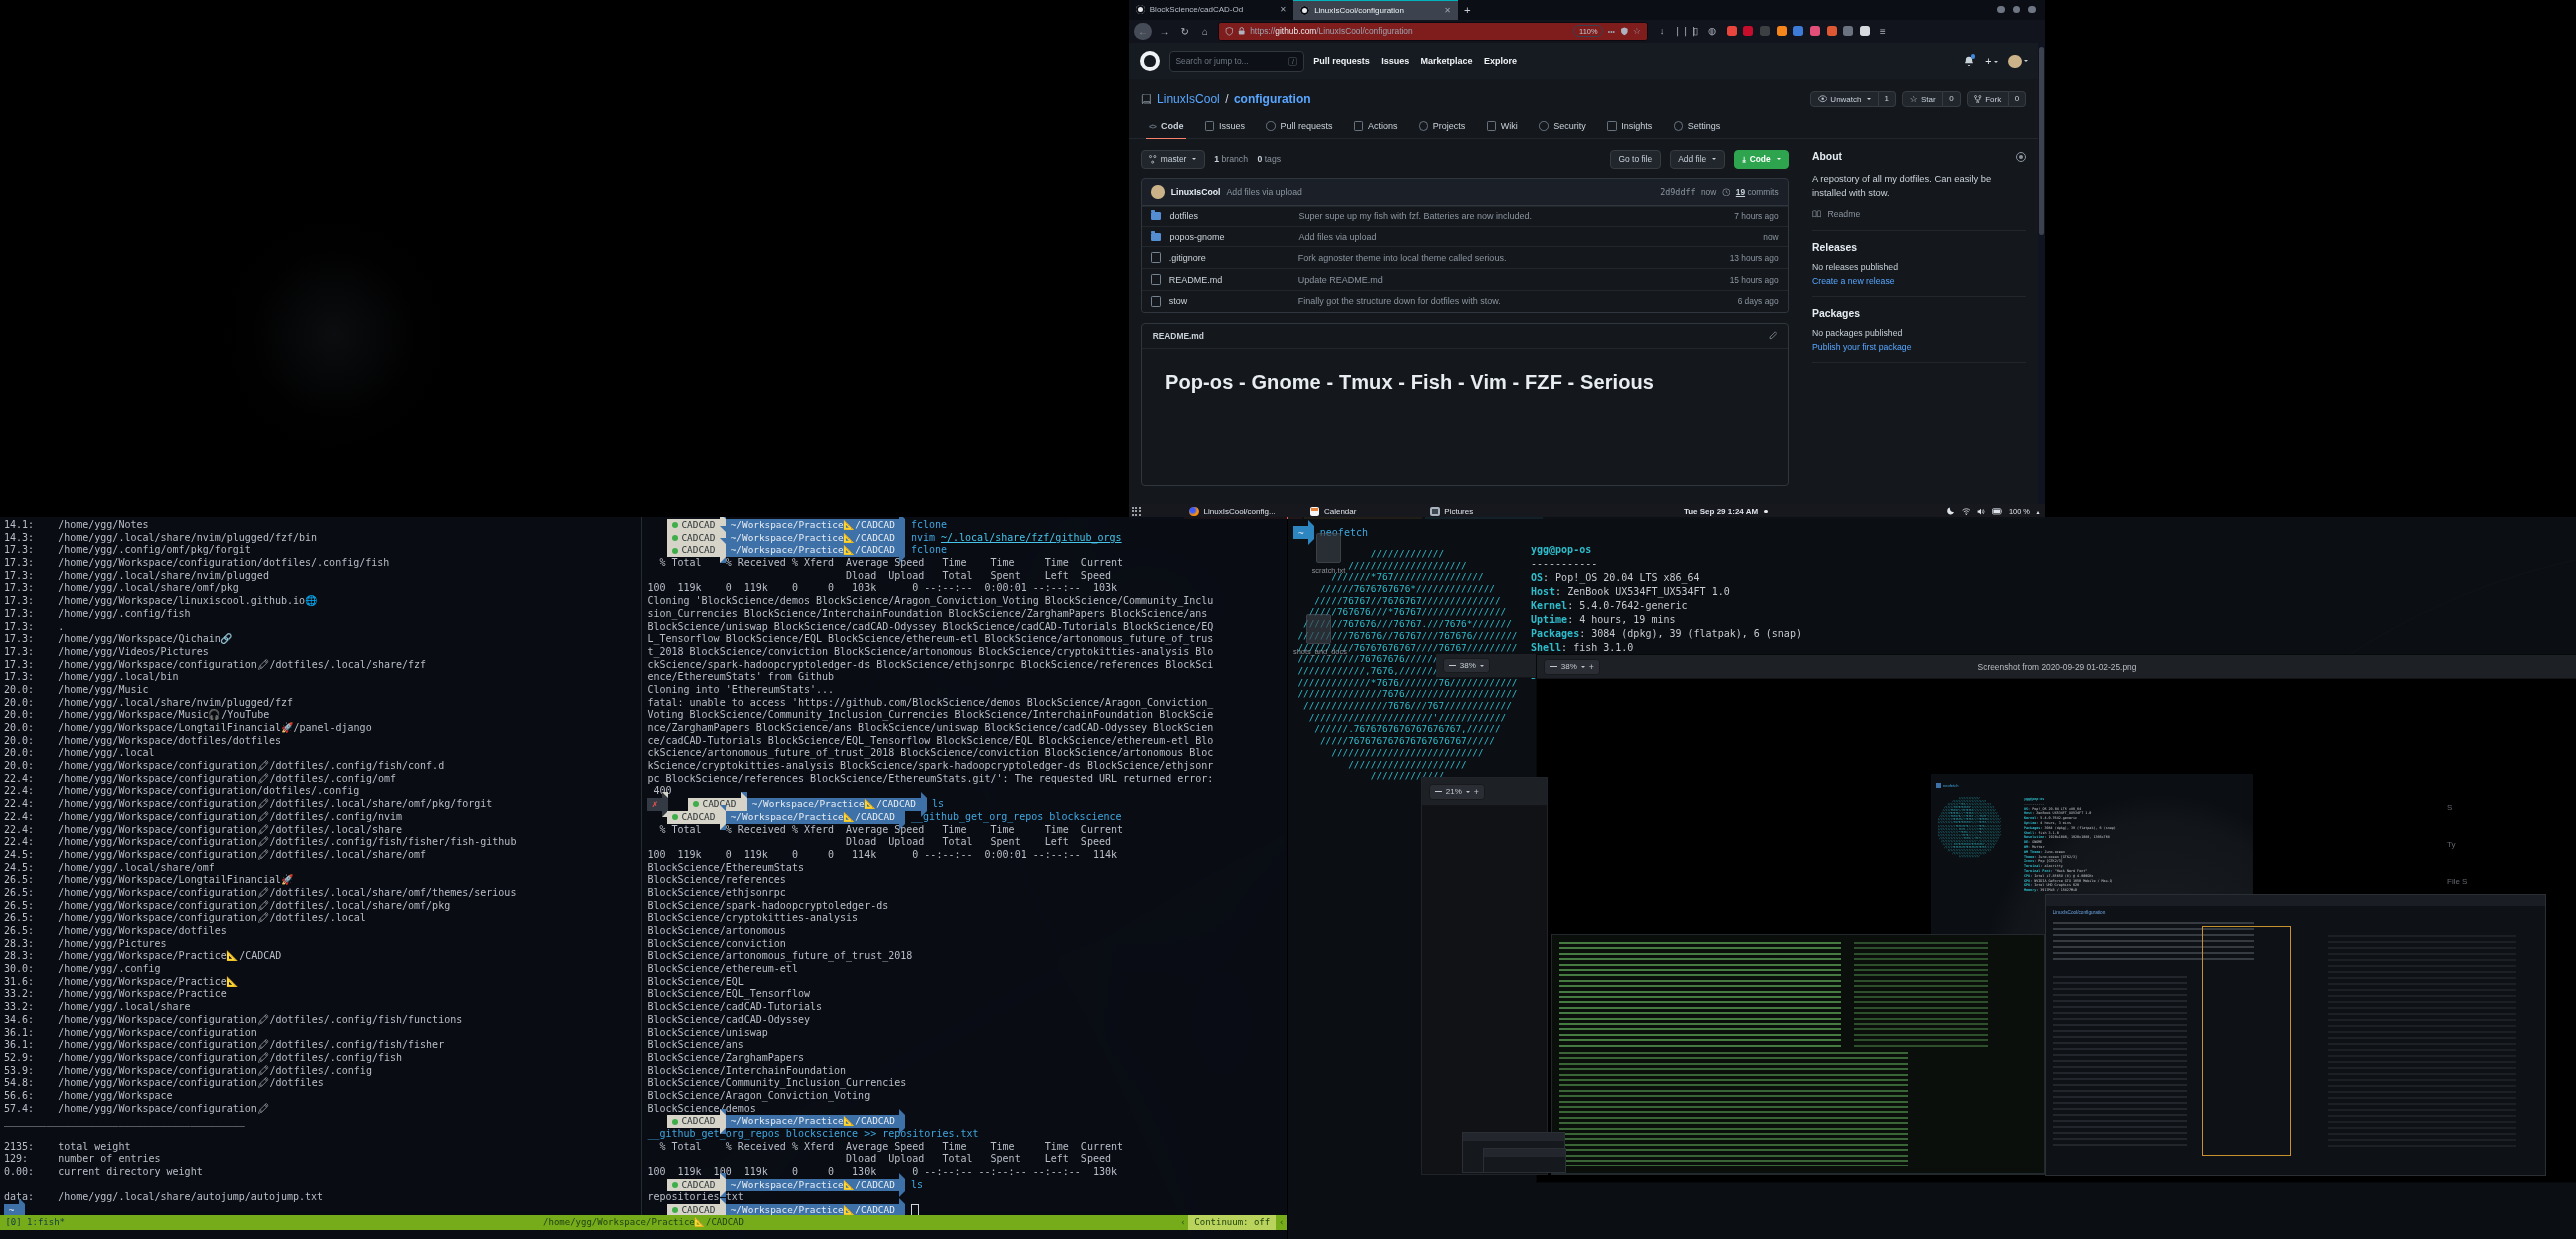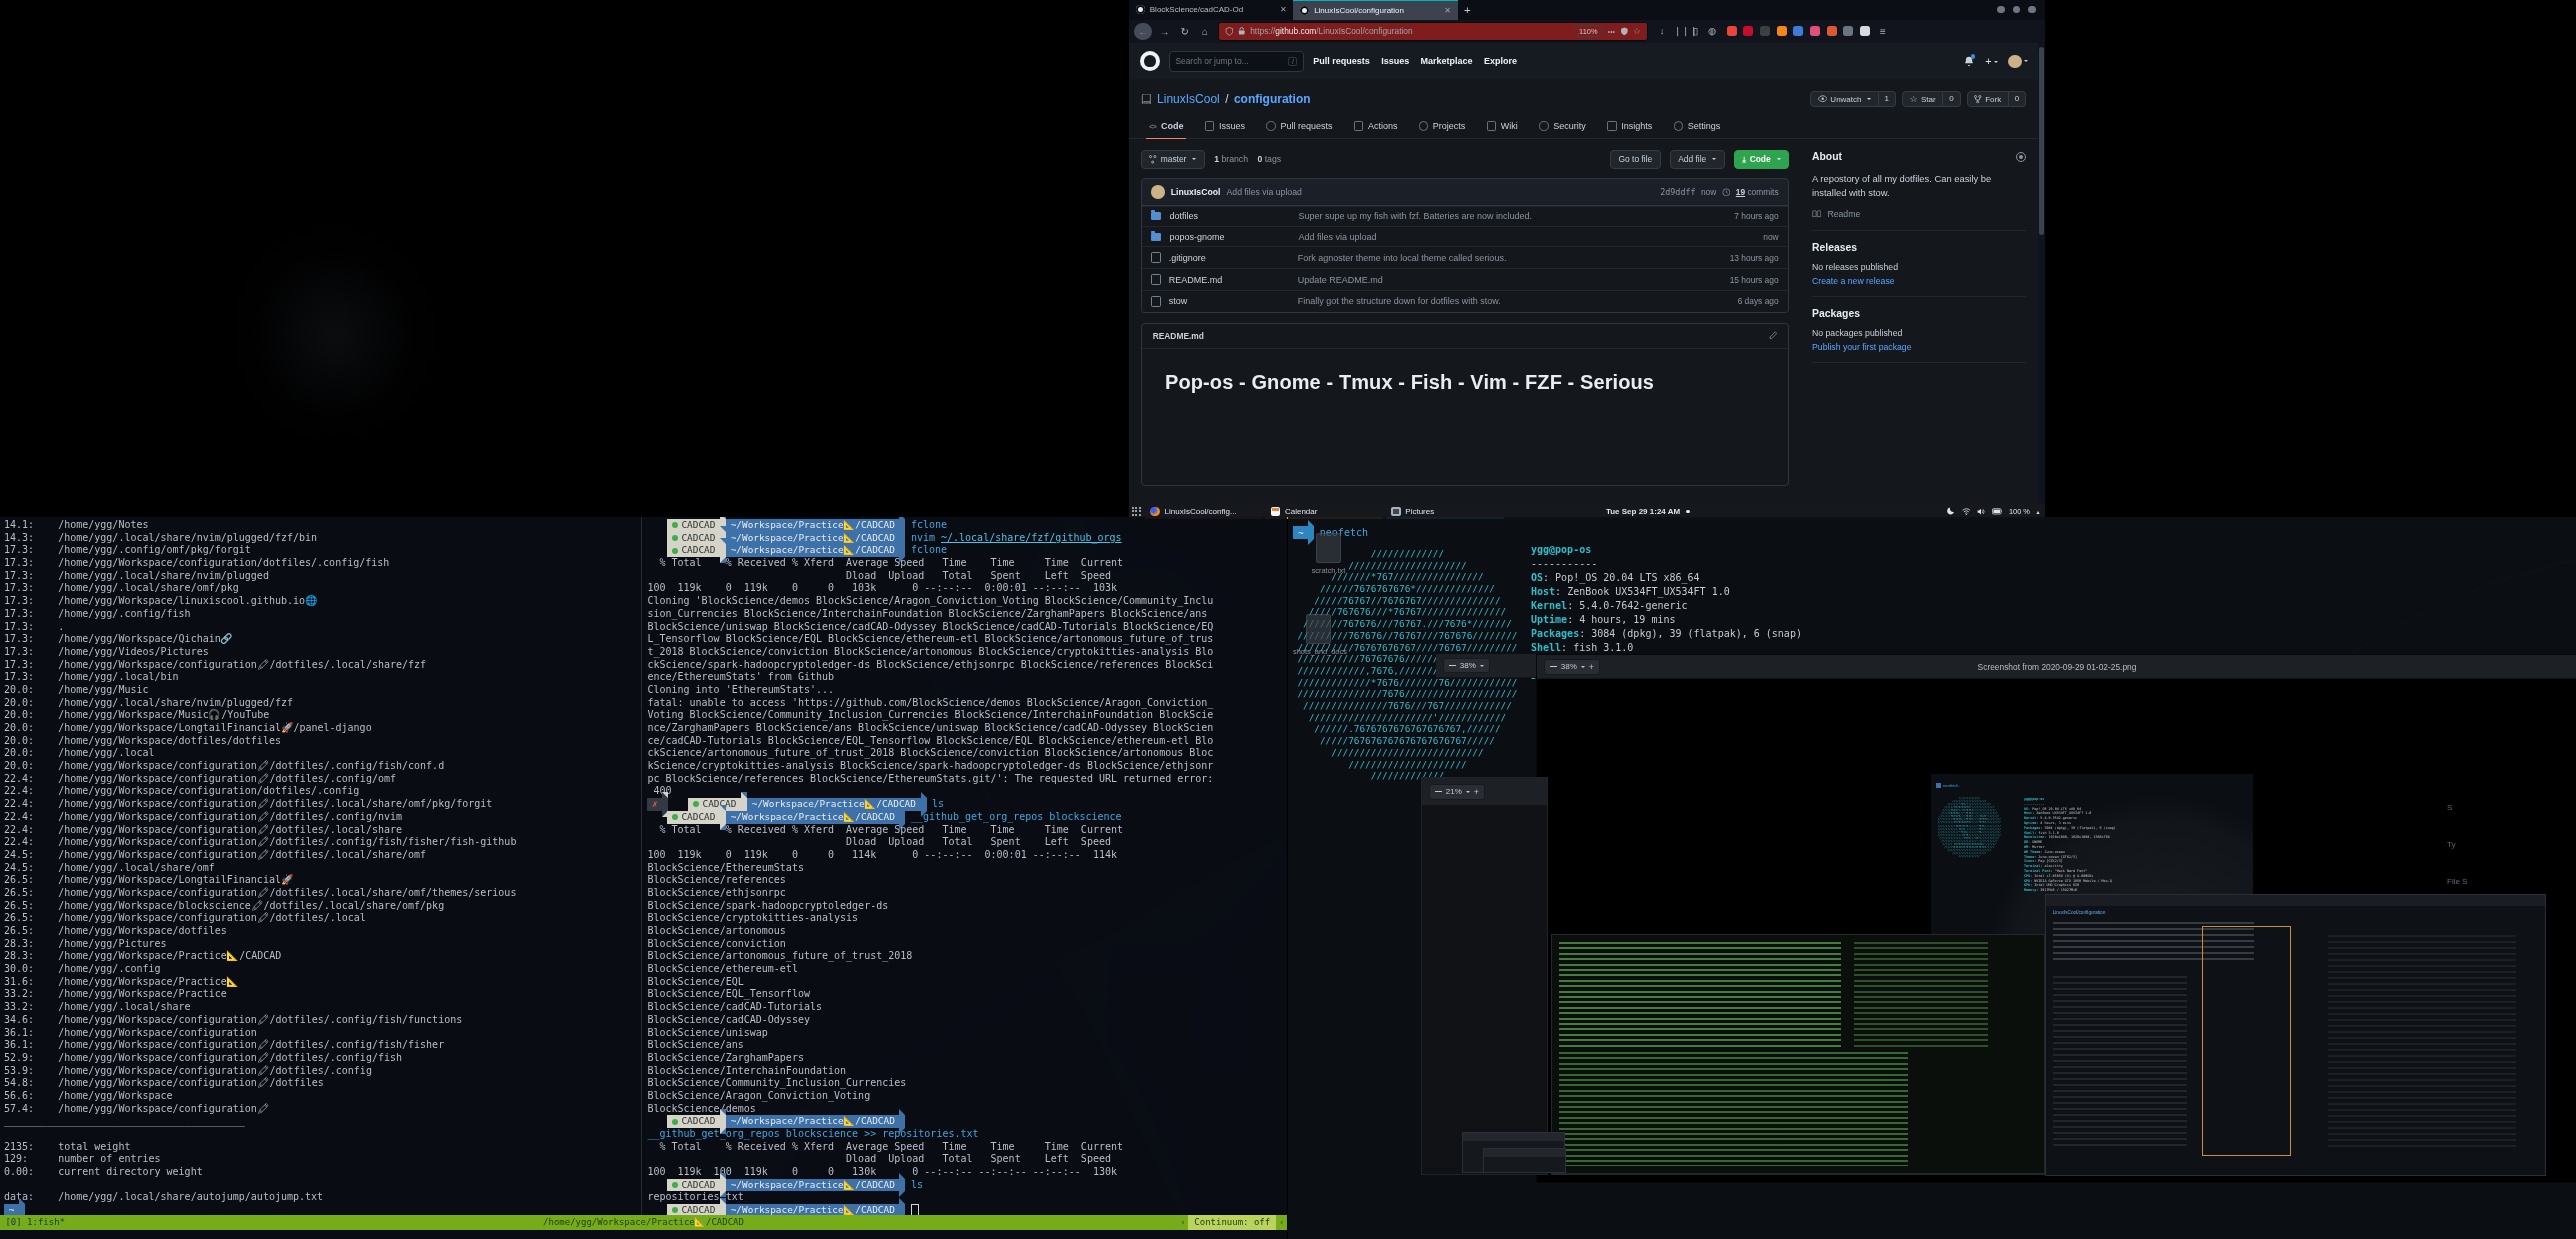--- a/index.html
+++ b/index.html
@@ -108,21 +108,21 @@
   .sidehead{font-size:10.4px;font-weight:bold;color:#e6edf3;margin:1.3px 0 9.4px;display:flex;align-items:center;}
   .sidehead .gear{margin-left:auto;}
   .sidedesc{font-size:9.4px;line-height:1.5;color:#c9d1d9;margin-bottom:9.4px;}
   .sideitem{display:flex;align-items:center;gap:6px;font-size:8.7px;color:#8b949e;margin-bottom:10.7px;}
   .sidediv{border-top:0.7px solid #22272e;margin:10.7px 0;}
   .sidemuted{font-size:8.7px;color:#c9d1d9;margin-bottom:3.4px;}
   .sidelink{font-size:8.7px;color:#58a6ff;}
   .gearshape{width:8.7px;height:8.7px;border:1.3px solid #8b949e;border-radius:50%;position:relative;}
   .gearshape:before{content:"";position:absolute;inset:2px;border-radius:50%;background:#8b949e;}
   
-  .taskbar{left:1129px;top:504px;width:916px;height:14.8px;background:#16181e;display:flex;align-items:center;font-size:8px;color:#dfe3ea;}
+  .taskbar{left:1129px;top:504px;width:916px;height:14.8px;background:#16181e;display:flex;align-items:center;font-size:8px;color:#dfe3ea;gap:39px;}
   .appgrid{width:14.8px;height:14.8px;flex:none;display:grid;grid-template-columns:repeat(3,2px);grid-template-rows:repeat(3,2px);gap:1.3px;place-content:center;}
   .appgrid i{background:#c7ccd4;border-radius:50%;}
   .task{display:flex;align-items:center;gap:4.7px;height:14.8px;padding:0 6.7px;position:relative;min-width:107px;}
   .task .ul{position:absolute;left:1.3px;right:1.3px;bottom:0;height:2px;}
   .ticon{width:9.4px;height:9.4px;border-radius:2px;flex:none;}
   .ticon.ff{border-radius:50%;background:radial-gradient(circle at 35% 35%,#3d5afe 25%,#ff9500 60%,#e0443e);}
   .ticon.cal{background:#f5f6f8;position:relative;}
   .ticon.cal:before{content:"";position:absolute;left:1.3px;right:1.3px;top:1.3px;height:2.7px;background:#e8833a;}
   .ticon.pic{background:#aab3bd;position:relative;}
   .ticon.pic:before{content:"";position:absolute;left:2px;top:2.7px;right:2px;bottom:2px;background:#3e4650;}
@@ -564,21 +564,21 @@
         <div class="tline">22.4:    /home/ygg/Workspace/configuration🖍/dotfiles/.config/omf</div>
         <div class="tline">22.4:    /home/ygg/Workspace/configuration/dotfiles/.config</div>
         <div class="tline">22.4:    /home/ygg/Workspace/configuration🖍/dotfiles/.local/share/omf/pkg/forgit</div>
         <div class="tline">22.4:    /home/ygg/Workspace/configuration🖍/dotfiles/.config/nvim</div>
         <div class="tline">22.4:    /home/ygg/Workspace/configuration🖍/dotfiles/.local/share</div>
         <div class="tline">22.4:    /home/ygg/Workspace/configuration🖍/dotfiles/.config/fish/fisher/fish-github</div>
         <div class="tline">24.5:    /home/ygg/Workspace/configuration🖍/dotfiles/.local/share/omf</div>
         <div class="tline">24.5:    /home/ygg/.local/share/omf</div>
         <div class="tline">26.5:    /home/ygg/Workspace/LongtailFinancial🚀</div>
         <div class="tline">26.5:    /home/ygg/Workspace/configuration🖍/dotfiles/.local/share/omf/themes/serious</div>
-        <div class="tline">26.5:    /home/ygg/Workspace/blockscience🖍/dotfiles/.local/share/omf/pkg</div>
+        <div class="tline">26.5:    /home/ygg/Workspace/configuration🖍/dotfiles/.local/share/omf/pkg</div>
         <div class="tline">26.5:    /home/ygg/Workspace/configuration🖍/dotfiles/.local</div>
         <div class="tline">26.5:    /home/ygg/Workspace/dotfiles</div>
         <div class="tline">28.3:    /home/ygg/Pictures</div>
         <div class="tline">28.3:    /home/ygg/Workspace/Practice📐/CADCAD</div>
         <div class="tline">30.0:    /home/ygg/.config</div>
         <div class="tline">31.6:    /home/ygg/Workspace/Practice📐</div>
         <div class="tline">33.2:    /home/ygg/Workspace/Practice</div>
         <div class="tline">33.2:    /home/ygg/.local/share</div>
         <div class="tline">34.6:    /home/ygg/Workspace/configuration🖍/dotfiles/.config/fish/functions</div>
         <div class="tline">36.1:    /home/ygg/Workspace/configuration</div>

